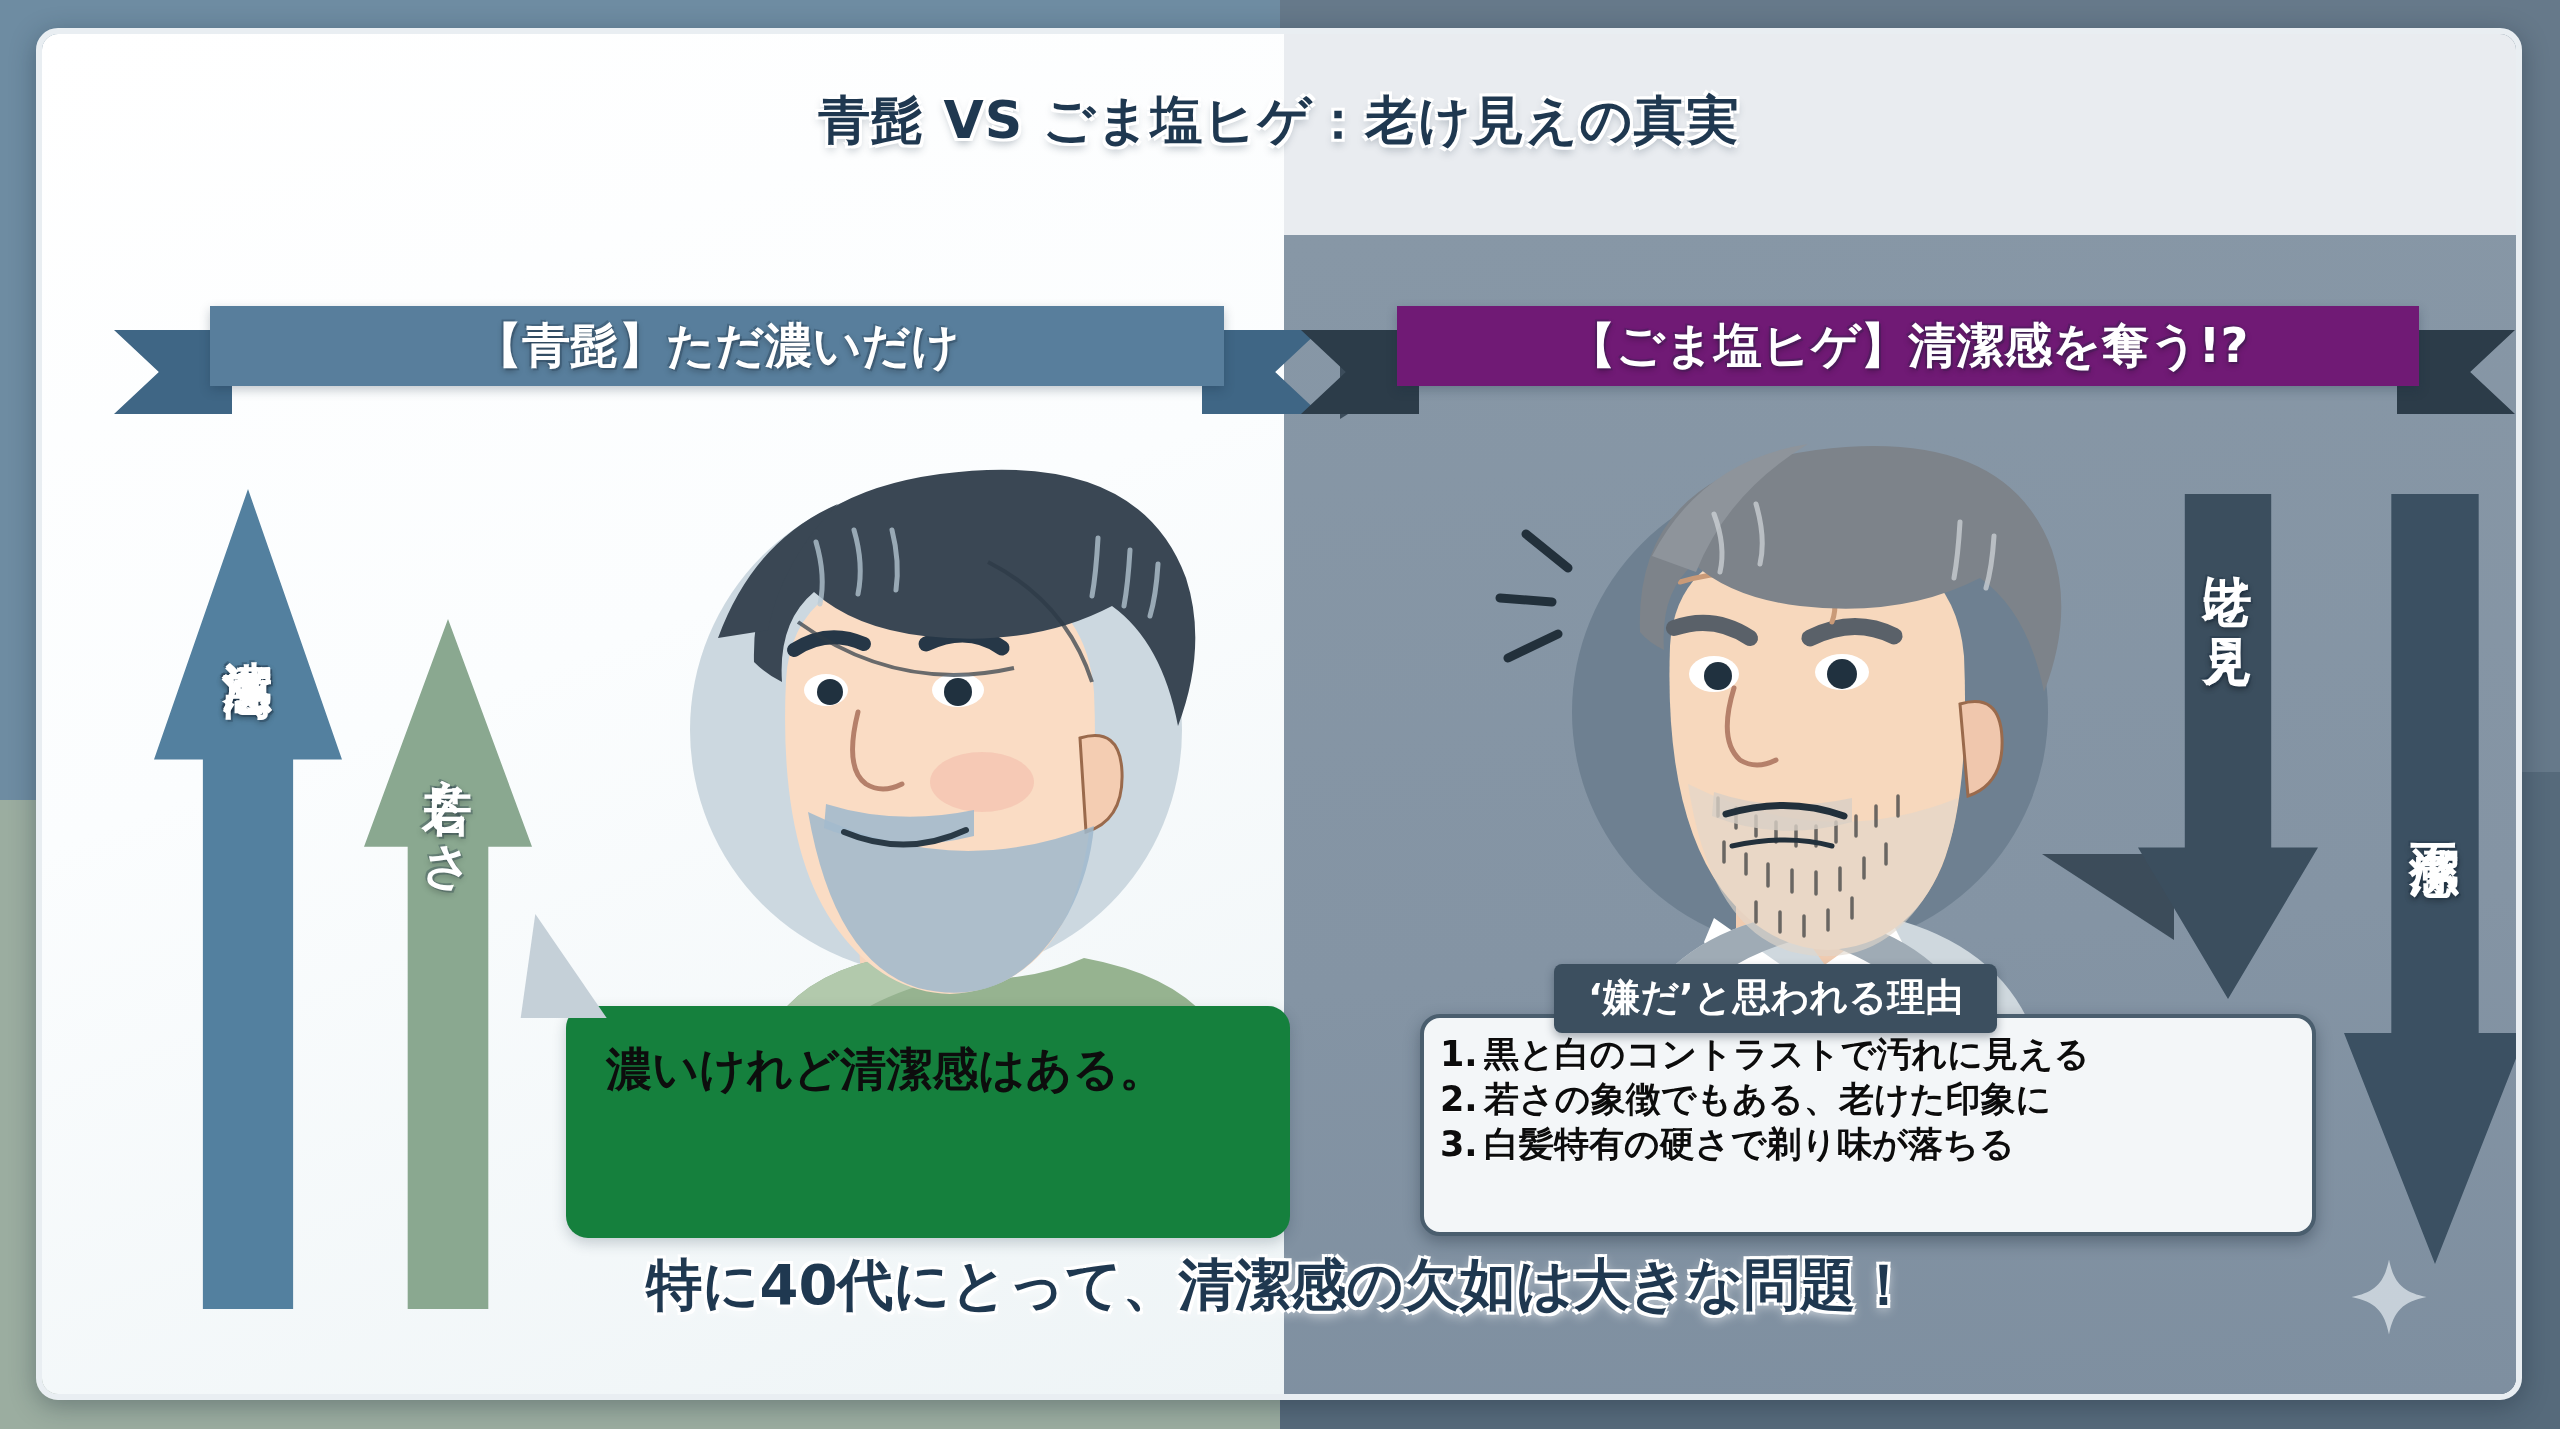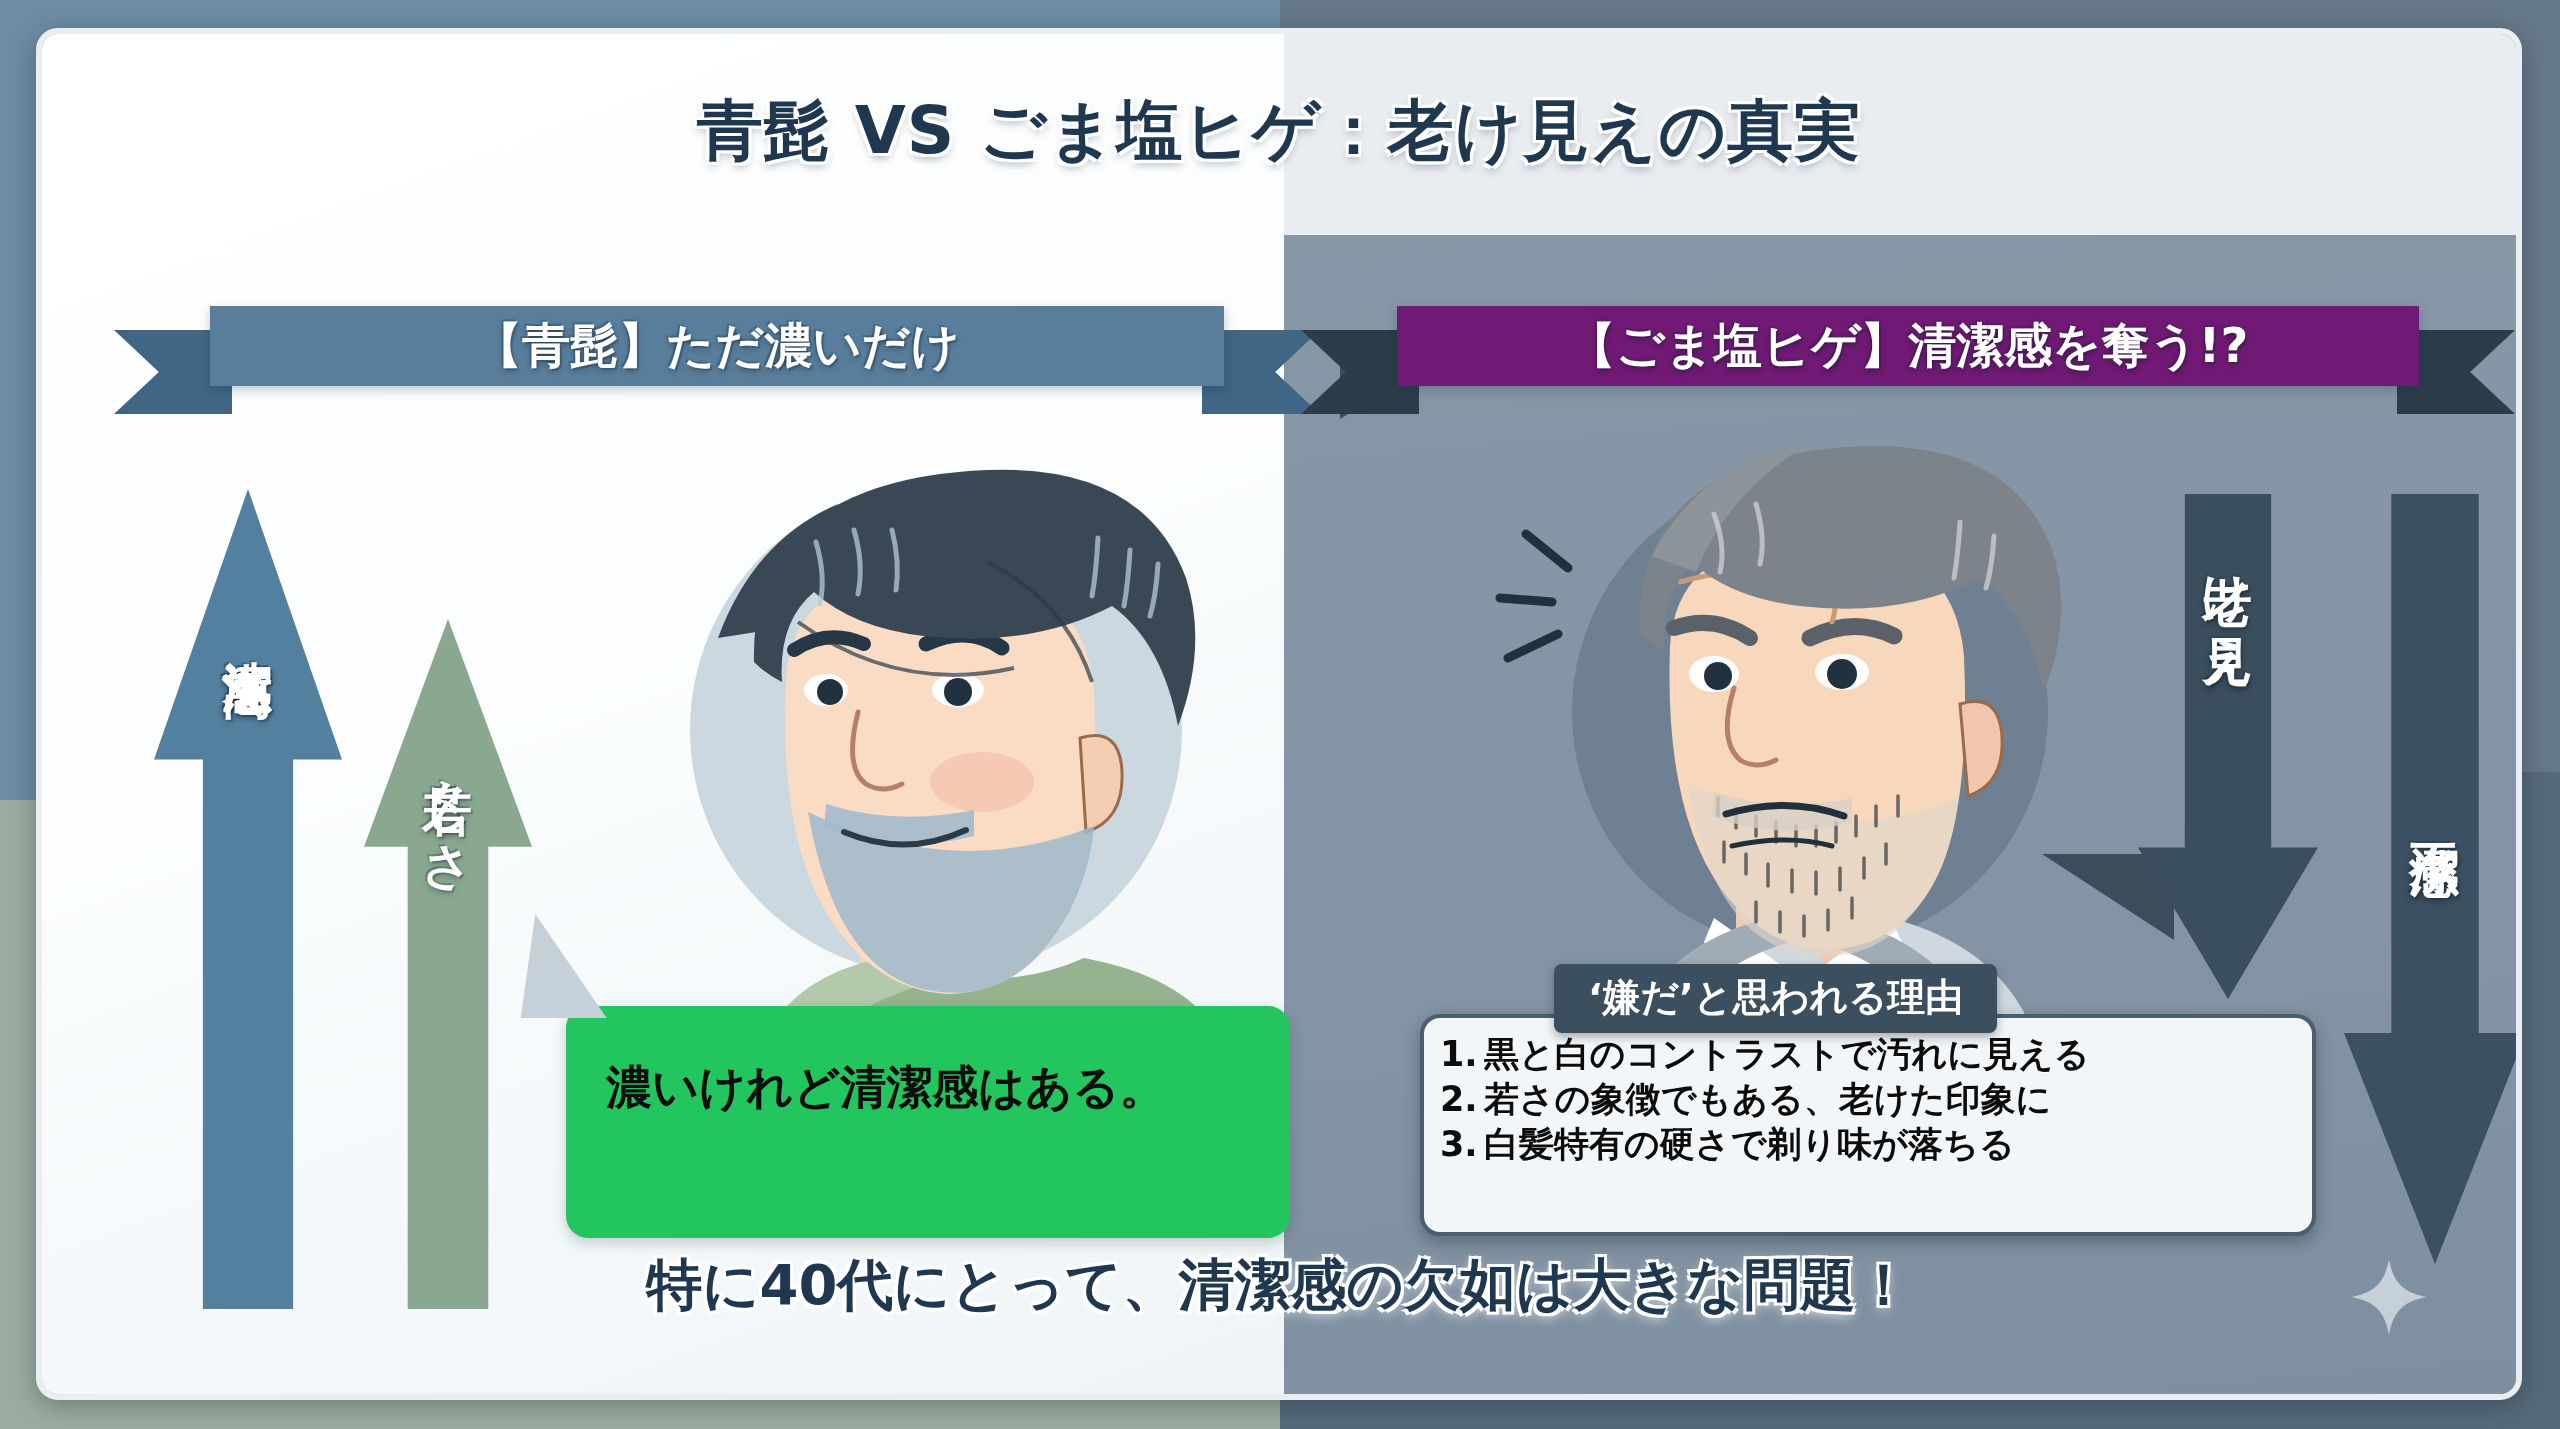--- a/index.html
+++ b/index.html
@@ -33,21 +33,21 @@
     background: linear-gradient(160deg,#ffffff 0%, #fbfdfe 45%, #eef4f6 100%); }
   .card-half-right { position:absolute; left:50.2%; top:0; width:49.8%; height:100%; }
   .rh-top    { position:absolute; left:0; top:0; width:100%; height:14.8%; background:#e9ecf0; }
   .rh-bottom { position:absolute; left:0; top:14.8%; width:100%; height:85.2%;
                background: linear-gradient(175deg,#8797a6 0%, #8494a4 60%, #7e8fa0 100%); }
 
   
   #title {
     position: absolute; left: 0; right: 0; top: 52px;
     text-align: center;
-    font-size: 66px;
+    font-size: 52px;
     font-weight: 700;
     letter-spacing: 1px;
     color: #1f3850;
     text-shadow:
       -3px -3px 0 #ffffff,  3px -3px 0 #ffffff,
       -3px  3px 0 #ffffff,  3px  3px 0 #ffffff,
        0px  5px 9px rgba(25,45,65,.35);
     white-space: nowrap;
   }
 
@@ -105,23 +105,23 @@
   #arrow-aging .vtext { margin-top:44px; }
   #arrow-unclean  { left:2302px; top:460px; width:182px; height:770px; background:#3b5062; }
   #arrow-unclean .vtext { margin-top:310px; }
 
   
   .portrait { position:absolute; }
 
   
   #left-note {
     position:absolute; left:524px; top:972px; width:724px; height:232px;
-    background:#22c55e; border-radius:22px;
+    background:#15803d; border-radius:22px;
     box-shadow: 0 5px 14px rgba(25,45,65,.22);
-    padding: 52px 40px;
+    padding: 34px 40px;
   }
   #left-note .tail-tri {
     position:absolute; left:-38px; top:-92px;
     width:0;height:0;
     border-left: 0 solid transparent;
     border-right: 86px solid transparent;
     border-bottom: 104px solid #c5d0d8;
     transform: skewX(-8deg);
   }
   #left-note p { font-size:46px; font-weight:700; color:#0d0d0d; line-height:1.28; white-space:nowrap; }

